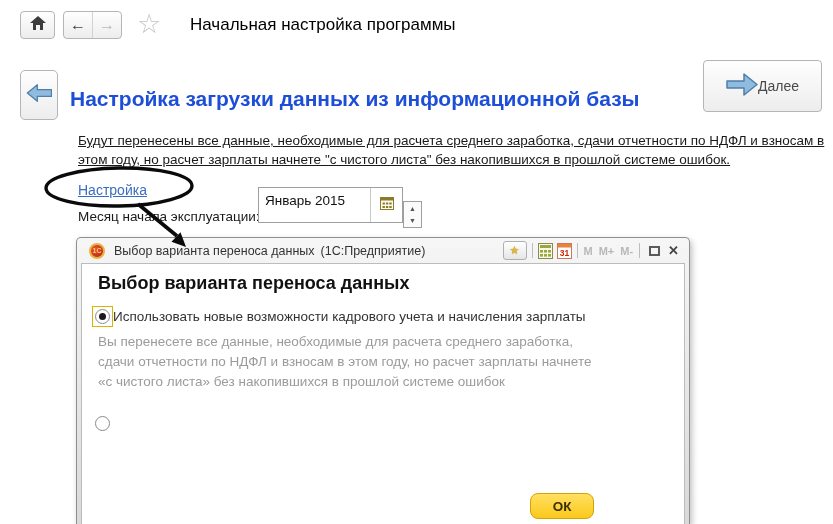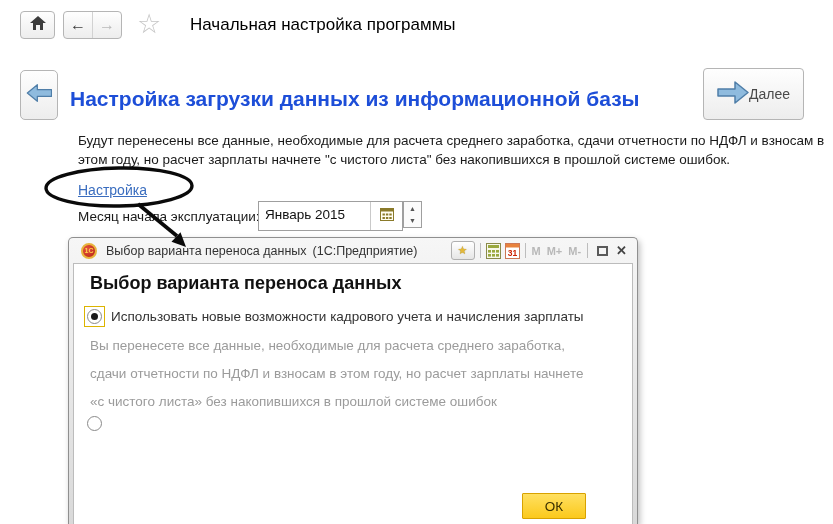--- a/index.html
+++ b/index.html
@@ -18,36 +18,36 @@
   .navpair { left:63px; top:11px; width:59px; height:28px; padding:0; }
   .navpair .half { flex:1; height:100%; display:flex; align-items:center; justify-content:center; font-size:16px; font-weight:bold; }
   .navpair .half.back { color:#3c3c3c; }
   .navpair .half.fwd { color:#b9b9b9; border-left:1px solid #d2d2d2; }
   .fav-star { position:absolute; left:137px; top:8px; font-size:27px; color:#c6c6c6; }
   .page-title { position:absolute; left:190px; top:15px; font-size:17px; color:#000000; }
 
   
   .wiz-back-btn { left:20px; top:70px; width:38px; height:50px; border-radius:5px; }
   .wiz-title { position:absolute; left:70px; top:87px; font-size:21px; font-weight:bold; color:#1d4ed8; }
-  .next-btn { left:703px; top:68px; width:101px; height:52px; border-radius:4px; gap:0; }
+  .next-btn { left:703px; top:60px; width:119px; height:52px; border-radius:4px; gap:0; }
   .next-label { font-size:14px; color:#4a4a4a; }
 
   
-  .wiz-desc { position:absolute; left:78px; top:131px; width:748px; font-size:13.5px; line-height:19px; color:#1a1a1a; }
+  .wiz-desc { position:absolute; left:78px; top:131px; width:748px; font-size:13.5px; line-height:19px; color:#1a1a1a;text-decoration:underline; }
   .settings-link { position:absolute; left:78px; top:182px; font-size:14px; color:#3a6dbf; text-decoration:underline; cursor:pointer; }
   .month-label { position:absolute; left:78px; top:209px; font-size:13.5px; color:#1a1a1a; }
-  .month-input { position:absolute; left:258px; top:201px; width:145px; height:30px; border:1px solid #9f9f9f; background:#fff; display:flex; align-items:stretch; }
+  .month-input { position:absolute; left:258px; top:187px; width:145px; height:36px; border:1px solid #9f9f9f; background:#fff; display:flex; align-items:stretch; }
   .month-value { flex:1; font-size:13.5px; color:#111; padding:5px 0 0 6px; }
   .cal-cell { width:32px; border-left:1px solid #c9c9c9; display:flex; align-items:center; justify-content:center; cursor:pointer; }
   .spinner { position:absolute; left:403px; top:201px; width:19px; height:27px; border:1px solid #9f9f9f; background:#fbfbfb; display:flex; flex-direction:column; }
   .spin-half { flex:1; display:flex; align-items:center; justify-content:center; font-size:7px; color:#555; cursor:pointer; }
 
   
   .dialog {
-    position:absolute; left:68px; top:237px; width:570px; height:287px;
+    position:absolute; left:76px; top:237px; width:614px; height:287px;
     border:1px solid #8f8f8f; border-bottom:none; border-radius:5px 5px 0 0;
     background:linear-gradient(#f6f6f6,#d9d9d9);
     box-shadow:2px 3px 6px rgba(0,0,0,0.25);
   }
   .dlg-titlebar { height:25px; display:flex; align-items:center; padding:0 8px 0 12px; }
   .dlg-logo {
     width:16px; height:16px; border-radius:50%; background:radial-gradient(circle at 35% 35%, #e8543f, #b31f12);
     border:2px solid #e8b43c; display:flex; align-items:center; justify-content:center;
     color:#ffd24a; font-size:7px; font-weight:bold; flex:none;
   }
@@ -70,28 +70,28 @@
   .opt-row.first { top:42px; }
   .opt-row.second { top:149px; }
   .radio-wrap { padding:2px; border:1px solid transparent; display:flex; }
   .radio-wrap.focused { border-color:#dcb400; }
   .radio {
     width:15px; height:15px; border-radius:50%; border:1px solid #8a8a8a; background:#fff;
     display:flex; align-items:center; justify-content:center;
   }
   .radio .dot { width:7px; height:7px; border-radius:50%; background:#1a1a1a; display:none; }
   .radio.checked .dot { display:block; }
-  .opt-label { margin-left:6px; font-size:13.5px; color:#333; }
-  .opt-desc { position:absolute; left:16px; font-size:13.5px; line-height:28px; color:#9b9b9b; }
+  .opt-label { font-size:13.5px; color:#333; }
+  .opt-desc { position:absolute; left:16px; font-size:13.5px; line-height:20px; color:#9b9b9b; }
   .opt-desc.first { top:68px; width:505px; }
   .opt-desc.second { top:175px; width:490px; }
   .ok-btn {
     position:absolute; left:448px; top:229px; width:64px; height:26px;
-    background:linear-gradient(#ffe061,#fbc91c); border:1px solid #d8a200; border-radius:1px;
-    font-size:13.5px; font-weight:normal; color:#3a3000; cursor:pointer;
+    background:linear-gradient(#ffe061,#fbc91c); border:1px solid #d8a200; border-radius:8px;
+    font-size:13.5px; font-weight:bold; color:#3a3000; cursor:pointer;
     display:flex; align-items:center; justify-content:center; font-family:"Liberation Sans",sans-serif;
   }
 
   
   .annotation { position:absolute; left:0; top:0; width:833px; height:524px; pointer-events:none; }
 </style>
 </head>
 <body>
 
 <div class="tb-btn home-btn">

